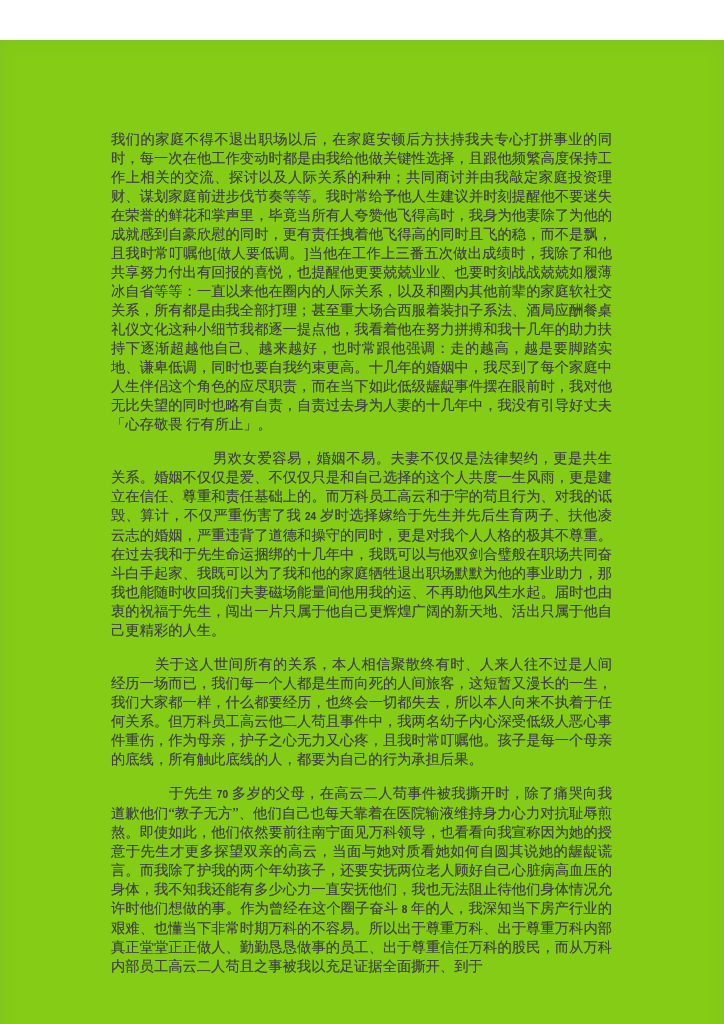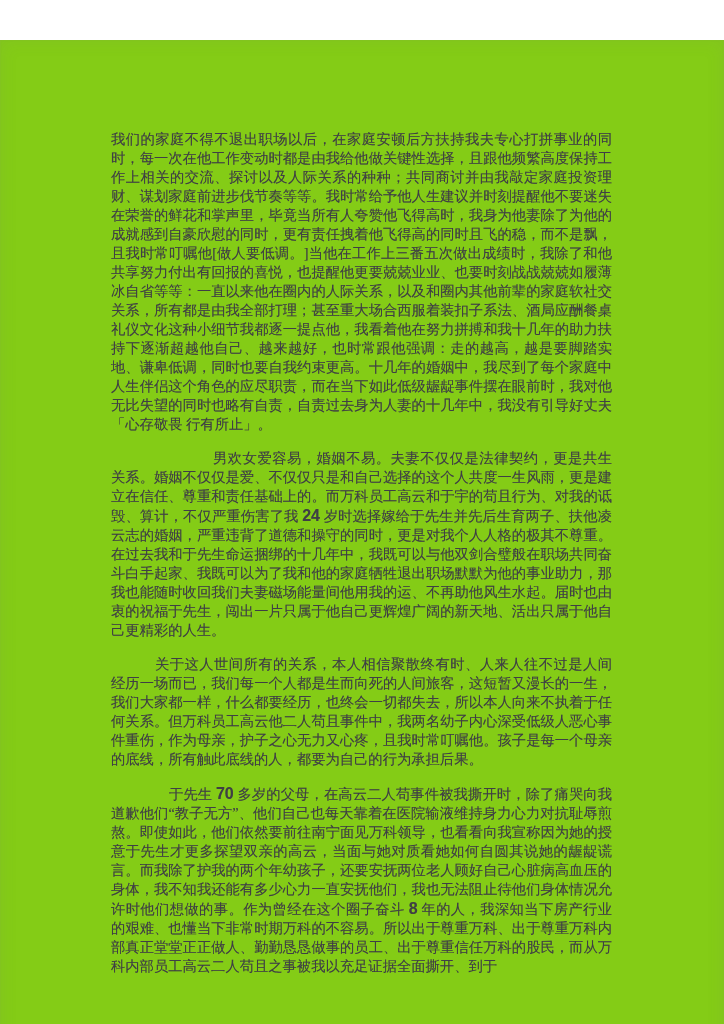--- a/index.html
+++ b/index.html
@@ -32,21 +32,21 @@
     letter-spacing: 0;
     text-shadow: 0 0 0.55px rgba(63,63,69,0.45);
     word-break: break-all;
   }
   .text-block p.p2 { text-indent: 102px; }
   .text-block p.p3 { text-indent: 44px; }
   .text-block p.p4 { text-indent: 58px; }
   .text-block b.num {
     font-family: "Liberation Sans", "DejaVu Sans", sans-serif;
     font-weight: 700;
-    font-size: 16px;
+    font-size: 10px;
   }
 </style>
 </head>
 <body>
 
 <div class="photo-page">
   <div class="text-block">
     <p class="p1">我们的家庭不得不退出职场以后，在家庭安顿后方扶持我夫专心打拼事业的同时，每一次在他工作变动时都是由我给他做关键性选择，且跟他频繁高度保持工作上相关的交流、探讨以及人际关系的种种；共同商讨并由我敲定家庭投资理财、谋划家庭前进步伐节奏等等。我时常给予他人生建议并时刻提醒他不要迷失在荣誉的鲜花和掌声里，毕竟当所有人夸赞他飞得高时，我身为他妻除了为他的成就感到自豪欣慰的同时，更有责任拽着他飞得高的同时且飞的稳，而不是飘，且我时常叮嘱他[做人要低调。]当他在工作上三番五次做出成绩时，我除了和他共享努力付出有回报的喜悦，也提醒他更要兢兢业业、也要时刻战战兢兢如履薄冰自省等等：一直以来他在圈内的人际关系，以及和圈内其他前辈的家庭软社交关系，所有都是由我全部打理；甚至重大场合西服着装扣子系法、酒局应酬餐桌礼仪文化这种小细节我都逐一提点他，我看着他在努力拼搏和我十几年的助力扶持下逐渐超越他自己、越来越好，也时常跟他强调：走的越高，越是要脚踏实地、谦卑低调，同时也要自我约束更高。十几年的婚姻中，我尽到了每个家庭中人生伴侣这个角色的应尽职责，而在当下如此低级龌龊事件摆在眼前时，我对他无比失望的同时也略有自责，自责过去身为人妻的十几年中，我没有引导好丈夫「心存敬畏 行有所止」。</p>
     <p class="p2">男欢女爱容易，婚姻不易。夫妻不仅仅是法律契约，更是共生关系。婚姻不仅仅是爱、不仅仅只是和自己选择的这个人共度一生风雨，更是建立在信任、尊重和责任基础上的。而万科员工高云和于宇的苟且行为、对我的诋毁、算计，不仅严重伤害了我 <b class="num">24</b> 岁时选择嫁给于先生并先后生育两子、扶他凌云志的婚姻，严重违背了道德和操守的同时，更是对我个人人格的极其不尊重。在过去我和于先生命运捆绑的十几年中，我既可以与他双剑合璧般在职场共同奋斗白手起家、我既可以为了我和他的家庭牺牲退出职场默默为他的事业助力，那我也能随时收回我们夫妻磁场能量间他用我的运、不再助他风生水起。届时也由衷的祝福于先生，闯出一片只属于他自己更辉煌广阔的新天地、活出只属于他自己更精彩的人生。</p>
     <p class="p3">关于这人世间所有的关系，本人相信聚散终有时、人来人往不过是人间经历一场而已，我们每一个人都是生而向死的人间旅客，这短暂又漫长的一生，我们大家都一样，什么都要经历，也终会一切都失去，所以本人向来不执着于任何关系。但万科员工高云他二人苟且事件中，我两名幼子内心深受低级人恶心事件重伤，作为母亲，护子之心无力又心疼，且我时常叮嘱他。孩子是每一个母亲的底线，所有触此底线的人，都要为自己的行为承担后果。</p>

